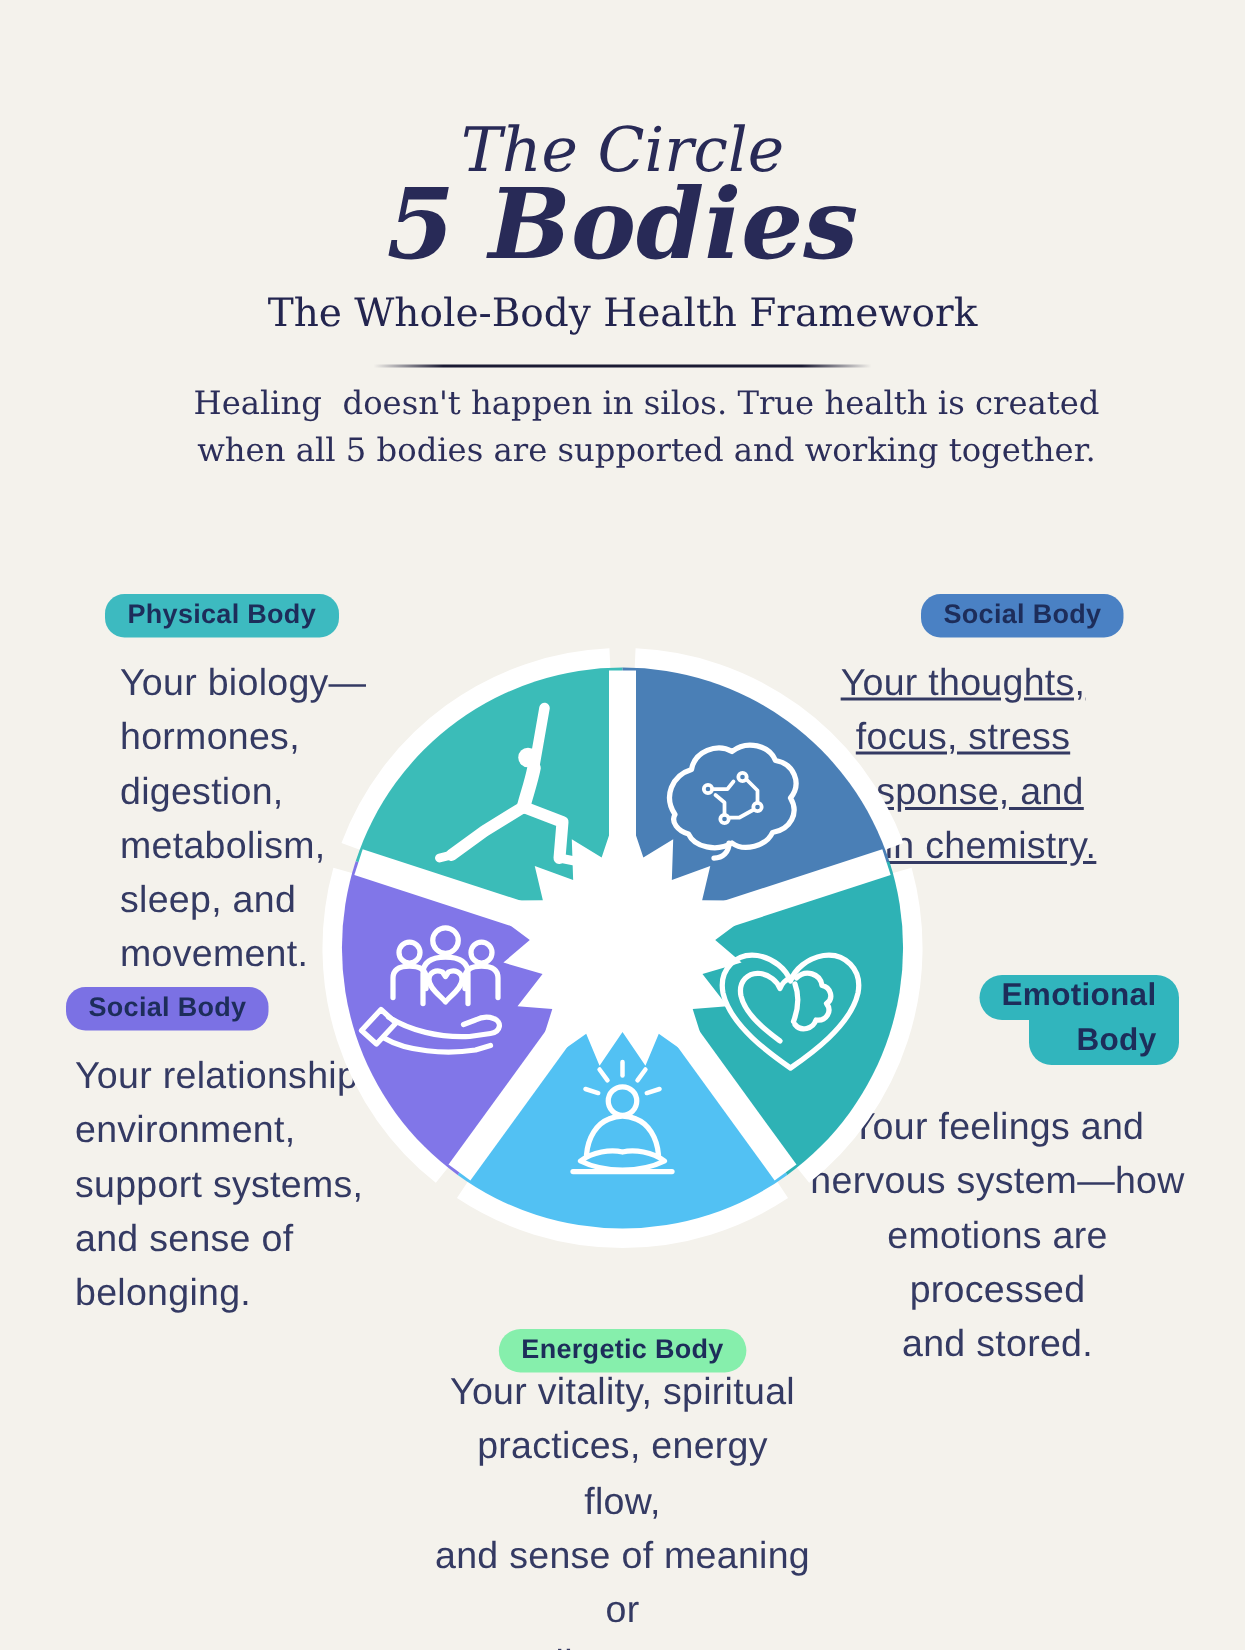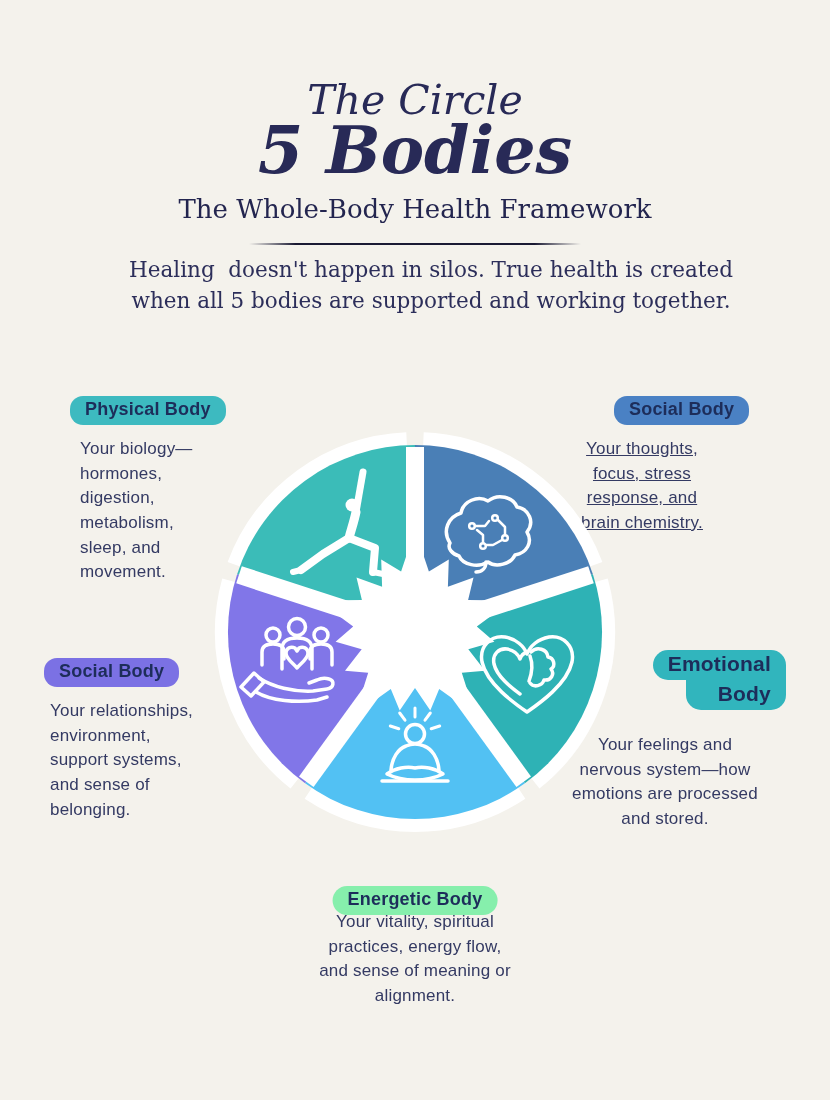--- a/index.html
+++ b/index.html
@@ -33,21 +33,21 @@
     font-family:"DejaVu Serif",serif;font-size:21.5px;line-height:1.42;
     color:#2c2e5a;white-space:pre-wrap;padding-left:16px;
   }
   
   .badge{
     position:absolute;display:inline-block;
     padding:3px 15px 5px;border-radius:13px;
     font-size:18px;font-weight:bold;letter-spacing:.2px;color:#1d2d5a;text-align:right;
   }
   .desc{
-    position:absolute;font-size:17px;line-height:1.45;letter-spacing:.2px;
+    position:absolute;font-size:25px;line-height:1.45;letter-spacing:.2px;
     color:#343a63;white-space:pre-line;
   }
   .b-physical{left:70px;top:396px;}
   .d-physical{left:80px;top:437px;width:190px;text-align:left;}
   .b-mental{left:614px;top:396px;}
   .d-mental{right:78px;top:437px;width:220px;text-align:center;text-decoration:underline;}
   .b-social{left:44px;top:658px;}
   .d-social{left:50px;top:699px;width:210px;text-align:left;}
   .badge-emotional{position:absolute;right:44px;top:650px;text-align:right;}
   .badge-emotional .line{

